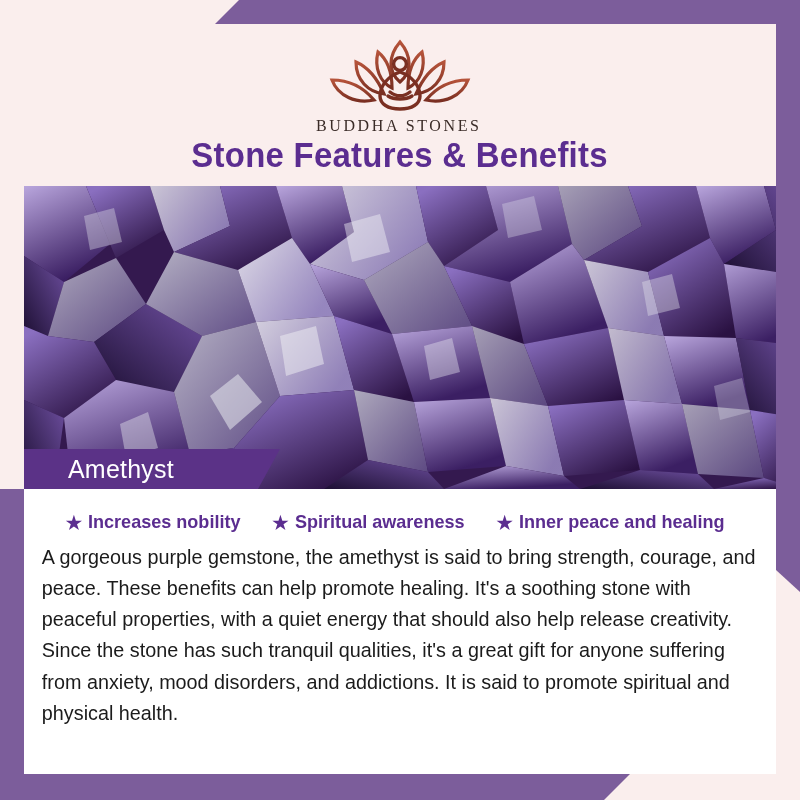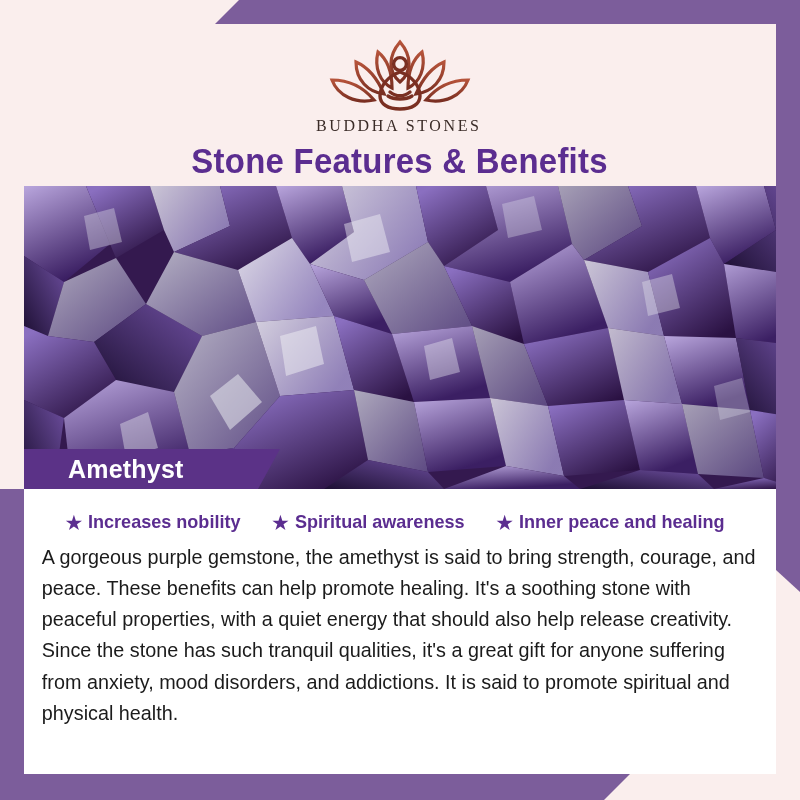--- a/index.html
+++ b/index.html
@@ -76,21 +76,20 @@
     font-family: "Liberation Serif", serif;
     font-size: 16px;
     letter-spacing: 2.6px;
     color: #3a2b27;
     margin-top: 1px;
     white-space: nowrap;
   }
   .title-bar {
     width: 100%;
     text-align: center;
-    margin-top: 6px;
   }
   .title-bar .title {
     font-family: "Liberation Sans Narrow", "Liberation Sans", sans-serif;
     font-size: 35px;
     font-weight: bold;
     color: #5b2d90;
     letter-spacing: 0.3px;
     transform: scaleX(0.94);
     display: inline-block;
   }
@@ -118,21 +117,21 @@
     -webkit-clip-path: polygon(0 0, 100% 0, calc(100% - 22px) 100%, 0 100%);
     clip-path: polygon(0 0, 100% 0, calc(100% - 22px) 100%, 0 100%);
     display: flex;
     align-items: center;
     z-index: 5;
   }
   .stone-banner .stone-name {
     color: #ffffff;
     font-family: "Liberation Sans Narrow", "Liberation Sans", sans-serif;
     font-size: 25px;
-    font-weight: bold;
+    font-weight: normal;
     padding-left: 44px;
     letter-spacing: 0.2px;
   }
 
   
   .content {
     position: absolute;
     top: 489px; left: 24px;
     width: 752px;
     height: 285px;

